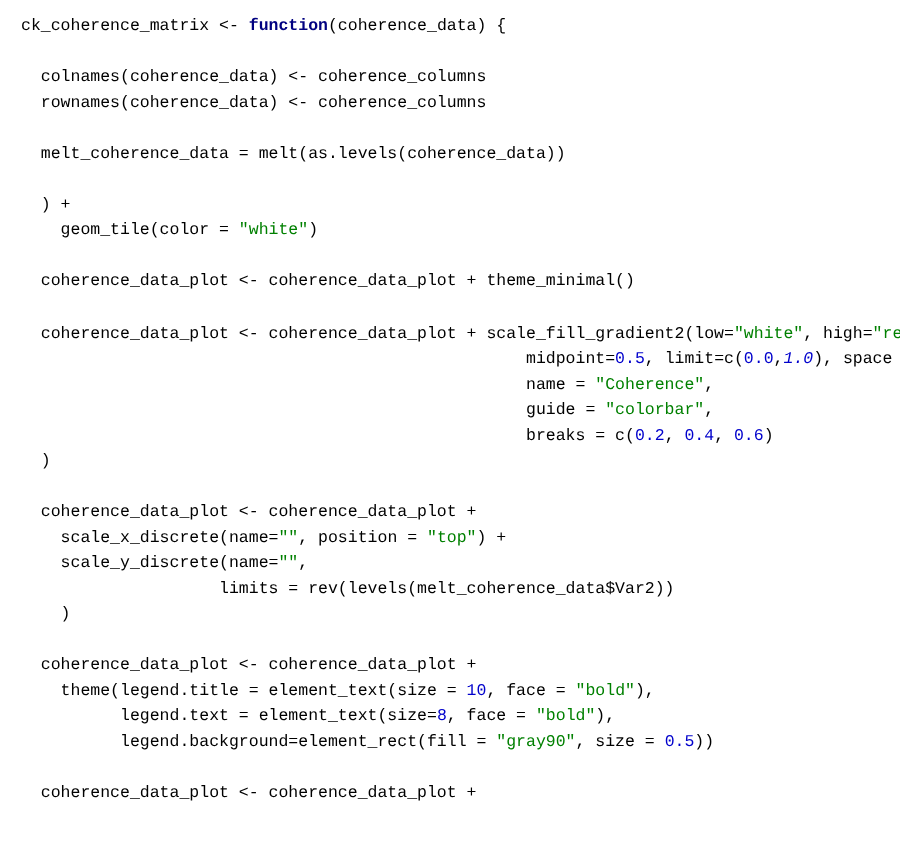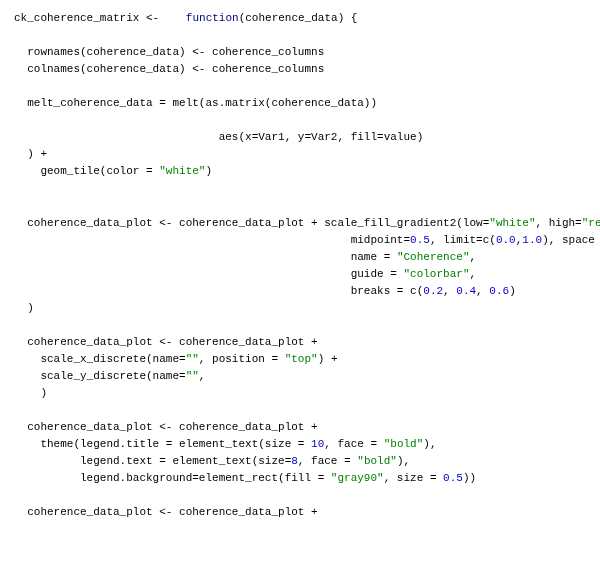--- a/index.html
+++ b/index.html
@@ -29,54 +29,55 @@
     .code-line {
       white-space: pre;
       color: #000000;
     }
   </style>
 </head>
 <body>
 
 <div class="code-container">
 
-  <div class="code-line"><span style="color:#000000;text-align:right;">ck_coherence_matrix</span><span style="color:#000000;"> &lt;- </span><span style="color:#000080;font-weight:normal;margin-left:20px;">function</span><span style="color:#000000;">(coherence_data) {</span></div>
+  <div class="code-line"><span style="color:#000000;text-align:right;">ck_coherence_matrix</span><span style="color:#000000;"> &lt;- </span><span style="color:#000080;font-weight:bold;">function</span><span style="color:#000000;">(coherence_data) {</span></div>
 
   <div class="code-line">&nbsp;</div>
 
+  <div class="code-line"><span>  colnames(coherence_data) &lt;- coherence_columns</span></div>
   <div class="code-line"><span>  rownames(coherence_data) &lt;- coherence_columns</span></div>
-  <div class="code-line"><span>  colnames(coherence_data) &lt;- coherence_columns</span></div>
 
   <div class="code-line">&nbsp;</div>
 
-  <div class="code-line"><span>  melt_coherence_data = melt(as.matrix(coherence_data))</span></div>
+  <div class="code-line"><span>  melt_coherence_data = melt(as.levels(coherence_data))</span></div>
 
   <div class="code-line">&nbsp;</div>
 
-  <div class="code-line"><span>                               aes(x=Var1, y=Var2, fill=value)</span></div>
   <div class="code-line"><span>  ) +</span></div>
   <div class="code-line"><span>    geom_tile(color = <span style="color:#008000;">"white"</span>)</span></div>
 
   <div class="code-line">&nbsp;</div>
 
+  <div class="code-line"><span>  coherence_data_plot &lt;- coherence_data_plot + theme_minimal()</span></div>
 
   <div class="code-line">&nbsp;</div>
 
   <div class="code-line"><span>  coherence_data_plot &lt;- coherence_data_plot + scale_fill_gradient2(low=<span style="color:#008000;">"white"</span>, high=<span style="color:#008000;">"red"</span>,</span></div>
-  <div class="code-line"><span>                                                   midpoint=<span style="color:#0000cc;">0.5</span>, limit=c(<span style="color:#0000cc;">0.0</span>,<span style="color:#0000cc;">1.0</span>), space = ,</span></div>
+  <div class="code-line"><span>                                                   midpoint=<span style="color:#0000cc;">0.5</span>, limit=c(<span style="color:#0000cc;">0.0</span>,<span style="color:#0000cc;font-style:italic;">1.0</span>), space = ,</span></div>
   <div class="code-line"><span>                                                   name = <span style="color:#008000;">"Coherence"</span>,</span></div>
   <div class="code-line"><span>                                                   guide = <span style="color:#008000;">"colorbar"</span>,</span></div>
   <div class="code-line"><span>                                                   breaks = c(<span style="color:#0000cc;text-align:right;">0.2</span>, <span style="color:#0000cc;">0.4</span>, <span style="color:#0000cc;">0.6</span>)</span></div>
   <div class="code-line"><span>  )</span></div>
 
   <div class="code-line">&nbsp;</div>
 
   <div class="code-line"><span>  coherence_data_plot &lt;- coherence_data_plot +</span></div>
   <div class="code-line"><span>    scale_x_discrete(name=<span style="color:#008000;">""</span>, position = <span style="color:#008000;">"top"</span>) +</span></div>
   <div class="code-line"><span>    scale_y_discrete(name=<span style="color:#008000;">""</span>,</span></div>
+  <div class="code-line"><span>                    limits = rev(levels(melt_coherence_data$Var2))</span></div>
   <div class="code-line"><span>    )</span></div>
 
   <div class="code-line">&nbsp;</div>
 
   <div class="code-line"><span>  coherence_data_plot &lt;- coherence_data_plot +</span></div>
   <div class="code-line"><span>    theme(legend.title = element_text(size = <span style="color:#0000cc;">10</span>, face = <span style="color:#008000;">"bold"</span>),</span></div>
   <div class="code-line"><span>          legend.text = element_text(size=<span style="color:#0000cc;">8</span>, face = <span style="color:#008000;">"bold"</span>),</span></div>
   <div class="code-line"><span>          legend.background=element_rect(fill = <span style="color:#008000;">"gray90"</span>, size = <span style="color:#0000cc;">0.5</span>))</span></div>
 
   <div class="code-line">&nbsp;</div>

